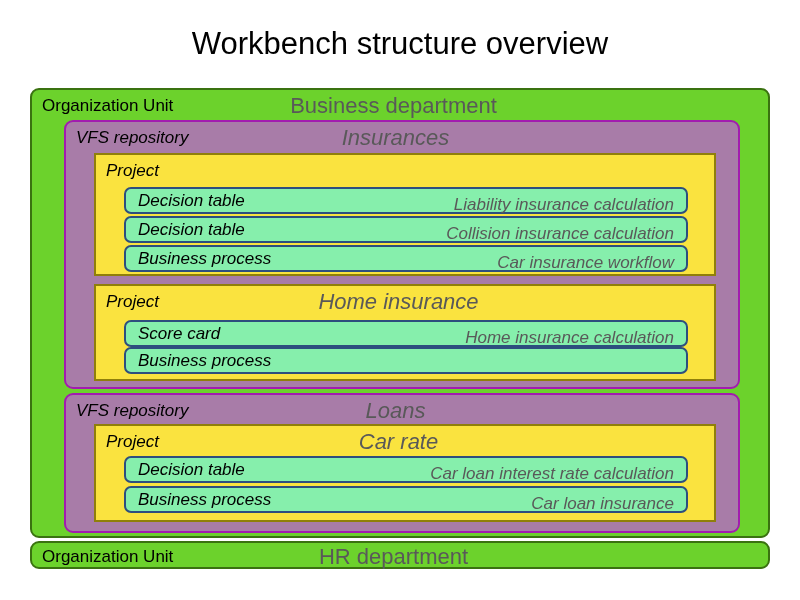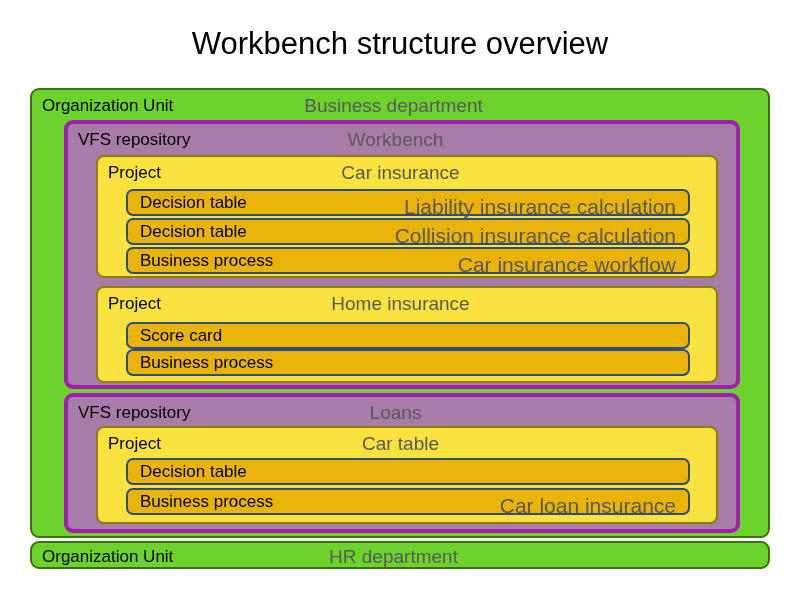--- a/index.html
+++ b/index.html
@@ -27,29 +27,30 @@
     position: absolute;
     box-sizing: border-box;
     border-radius: 9px;
   }
   .org-unit {
     background: #6CD22C;
     border: 2px solid #3A7210;
   }
   .repo {
     background: #A87CA8;
-    border: 4px solid #a21caf;
+    border: 2px solid #a21caf;
+    font-style: italic;
   }
   .project {
     background: #FAE33F;
     border: 2px solid #8F7F0A;
-    border-radius: 8px;
+    border-radius: 0;
   }
   .asset {
-    background: #eab308;
+    background: #86efac;
     border: 2px solid #2D4E7E;
     border-radius: 7px;
     display: flex;
     justify-content: space-between;
     align-items: center;
     padding: 0 12px;
   }
   .hdr {
     position: absolute;
     left: 0;
@@ -66,31 +67,31 @@
     color: #000000;
     white-space: nowrap;
   }
   .hdr .name {
     position: absolute;
     left: 0;
     right: 0;
     top: 50%;
     transform: translateY(-50%);
     text-align: center;
-    font-size: 19px;
+    font-size: 22px;
     color: #595959;
     white-space: nowrap;
   }
   .asset .type {
     font-size: 17px;
     color: #000000;
     white-space: nowrap;
   }
   .asset .name {
-    font-size: 21px;
+    font-size: 17px;
     color: #595959;
     white-space: nowrap;
     margin-top: 8px;
   }
 </style>
 </head>
 <body>
 
 <div class="canvas">
 
@@ -98,27 +99,26 @@
 
   <div class="box org-unit" style="left:30px; top:88px; width:740px; height:450px;">
     <div class="hdr">
       <span class="type">Organization Unit</span>
       <span class="name">Business department</span>
     </div>
 
     <div class="box repo" style="left:32px; top:30px; width:676px; height:269px;">
       <div class="hdr">
         <span class="type">VFS repository</span>
-        <span class="name">Workbench</span>
+        <span class="name">Insurances</span>
       </div>
 
       <div class="box project" style="left:28px; top:31px; width:622px; height:123px;">
         <div class="hdr">
           <span class="type">Project</span>
-          <span class="name">Car insurance</span>
         </div>
         <div class="box asset" style="left:28px; top:32px; width:564px; height:27px;">
           <span class="type">Decision table</span>
           <span class="name">Liability insurance calculation</span>
         </div>
         <div class="box asset" style="left:28px; top:61px; width:564px; height:27px;">
           <span class="type">Decision table</span>
           <span class="name">Collision insurance calculation</span>
         </div>
         <div class="box asset" style="left:28px; top:90px; width:564px; height:27px;">
@@ -127,40 +127,42 @@
         </div>
       </div>
 
       <div class="box project" style="left:28px; top:162px; width:622px; height:97px;">
         <div class="hdr">
           <span class="type">Project</span>
           <span class="name">Home insurance</span>
         </div>
         <div class="box asset" style="left:28px; top:34px; width:564px; height:27px;">
           <span class="type">Score card</span>
+          <span class="name">Home insurance calculation</span>
         </div>
         <div class="box asset" style="left:28px; top:61px; width:564px; height:27px;">
           <span class="type">Business process</span>
         </div>
       </div>
     </div>
 
     <div class="box repo" style="left:32px; top:303px; width:676px; height:140px;">
       <div class="hdr">
         <span class="type">VFS repository</span>
         <span class="name">Loans</span>
       </div>
 
       <div class="box project" style="left:28px; top:29px; width:622px; height:98px;">
         <div class="hdr">
           <span class="type">Project</span>
-          <span class="name">Car table</span>
+          <span class="name">Car rate</span>
         </div>
         <div class="box asset" style="left:28px; top:30px; width:564px; height:27px;">
           <span class="type">Decision table</span>
+          <span class="name">Car loan interest rate calculation</span>
         </div>
         <div class="box asset" style="left:28px; top:60px; width:564px; height:27px;">
           <span class="type">Business process</span>
           <span class="name">Car loan insurance</span>
         </div>
       </div>
     </div>
   </div>
 
   <div class="box org-unit" style="left:30px; top:541px; width:740px; height:28px;">

